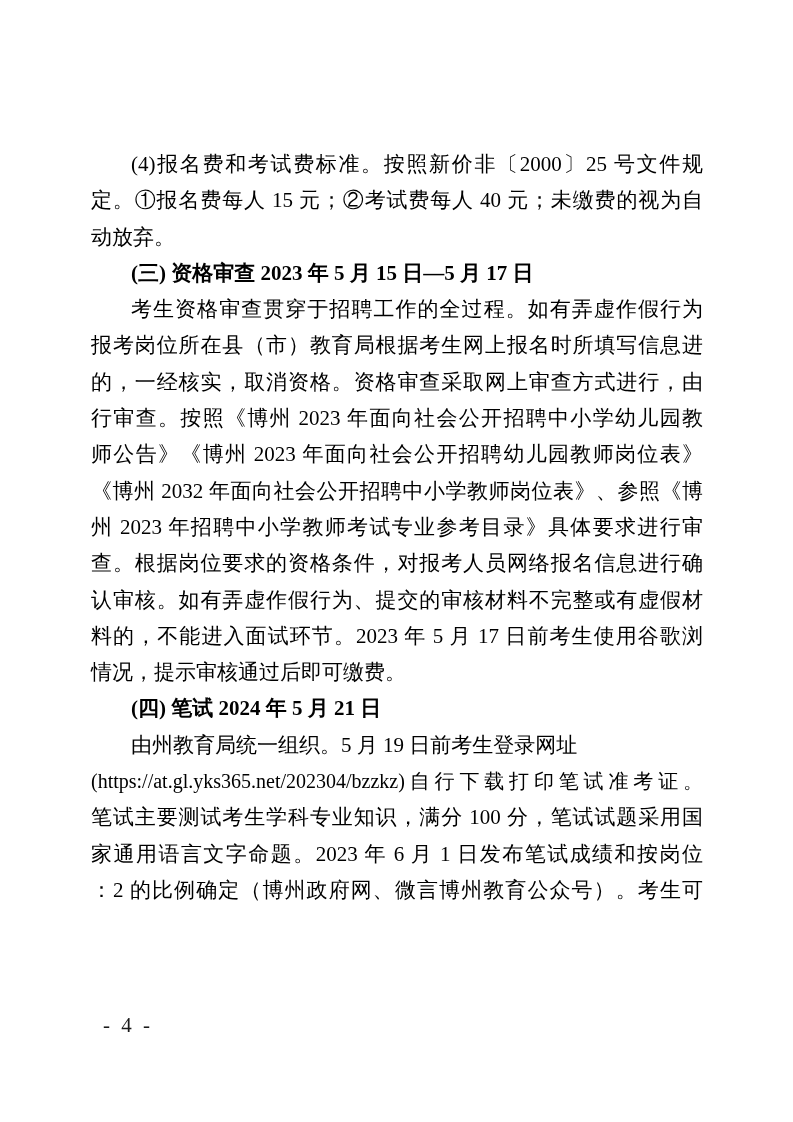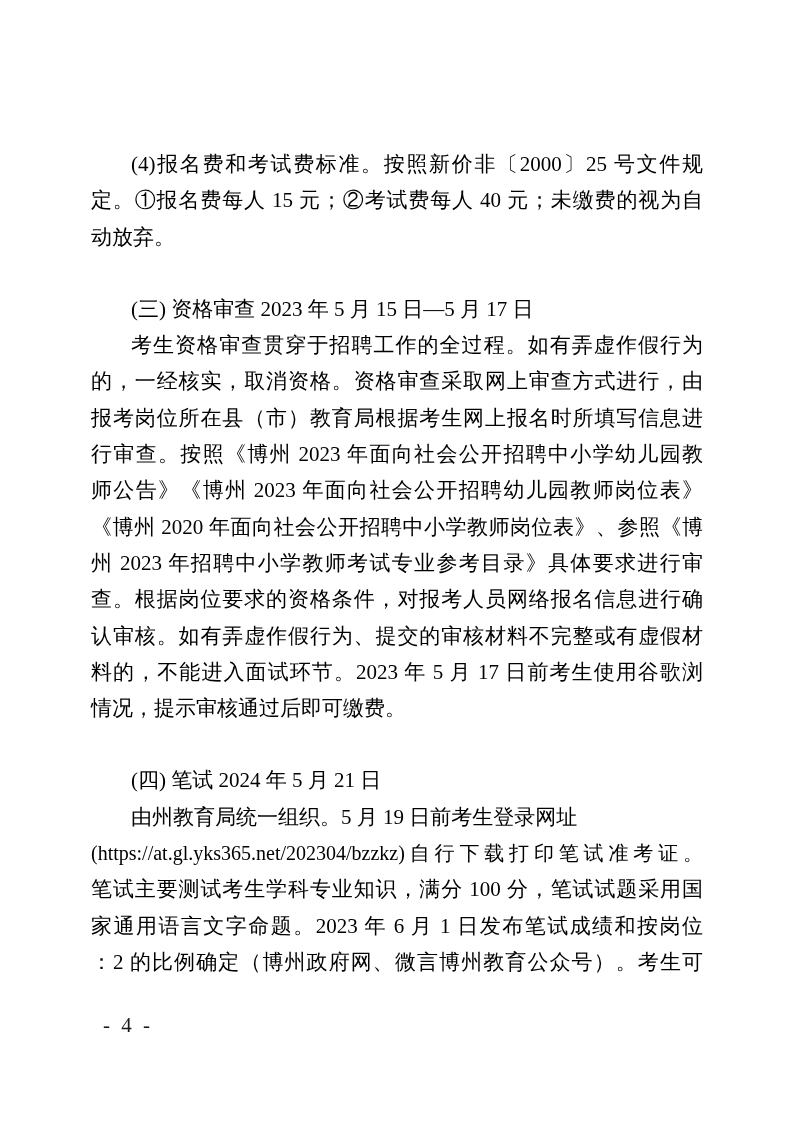--- a/index.html
+++ b/index.html
@@ -31,22 +31,21 @@
   }
   .line.fill {
     white-space: normal;
     text-align: justify;
     text-align-last: justify;
   }
   .line.indent {
     text-indent: 40px;
   }
   .line.bold {
-    font-weight: 400;
-    margin-top: 36px;
+    font-weight: 700;
   }
   .line.url {
     font-size: 20px;
   }
   .page-number {
     position: absolute;
     left: 103px;
     top: 1013px;
     font-size: 21px;
     letter-spacing: 3px;
@@ -56,25 +55,25 @@
 </head>
 <body>
 
 <div class="page">
   <div class="text-block" id="document-body">
       <div class="line indent fill">(4)报名费和考试费标准。按照新价非〔2000〕25 号文件规</div>
       <div class="line fill">定。①报名费每人 15 元；②考试费每人 40 元；未缴费的视为自</div>
       <div class="line">动放弃。</div>
       <div class="line indent bold">(三) 资格审查 2023 年 5 月 15 日—5 月 17 日</div>
       <div class="line indent fill">考生资格审查贯穿于招聘工作的全过程。如有弄虚作假行为</div>
+      <div class="line fill">报考岗位所在县（市）教育局根据考生网上报名时所填写信息进</div>
       <div class="line fill">的，一经核实，取消资格。资格审查采取网上审查方式进行，由</div>
-      <div class="line fill">报考岗位所在县（市）教育局根据考生网上报名时所填写信息进</div>
       <div class="line fill">行审查。按照《博州 2023 年面向社会公开招聘中小学幼儿园教</div>
       <div class="line fill">师公告》《博州 2023 年面向社会公开招聘幼儿园教师岗位表》</div>
-      <div class="line fill">《博州 2020 年面向社会公开招聘中小学教师岗位表》、参照《博</div>
+      <div class="line fill">《博州 2032 年面向社会公开招聘中小学教师岗位表》、参照《博</div>
       <div class="line fill">州 2023 年招聘中小学教师考试专业参考目录》具体要求进行审</div>
       <div class="line fill">查。根据岗位要求的资格条件，对报考人员网络报名信息进行确</div>
       <div class="line fill">认审核。如有弄虚作假行为、提交的审核材料不完整或有虚假材</div>
       <div class="line fill">料的，不能进入面试环节。2023 年 5 月 17 日前考生使用谷歌浏</div>
       <div class="line">情况，提示审核通过后即可缴费。</div>
       <div class="line indent bold">(四) 笔试 2024 年 5 月 21 日</div>
       <div class="line indent">由州教育局统一组织。5 月 19 日前考生登录网址</div>
       <div class="line fill url">(https://at.gl.yks365.net/202304/bzzkz)自行下载打印笔试准考证。</div>
       <div class="line fill">笔试主要测试考生学科专业知识，满分 100 分，笔试试题采用国</div>
       <div class="line fill">家通用语言文字命题。2023 年 6 月 1 日发布笔试成绩和按岗位</div>

